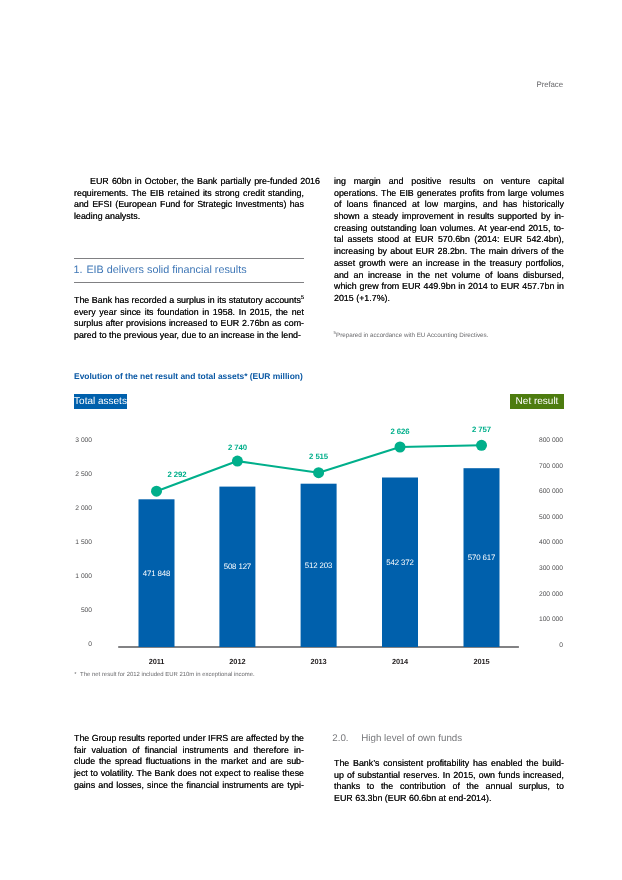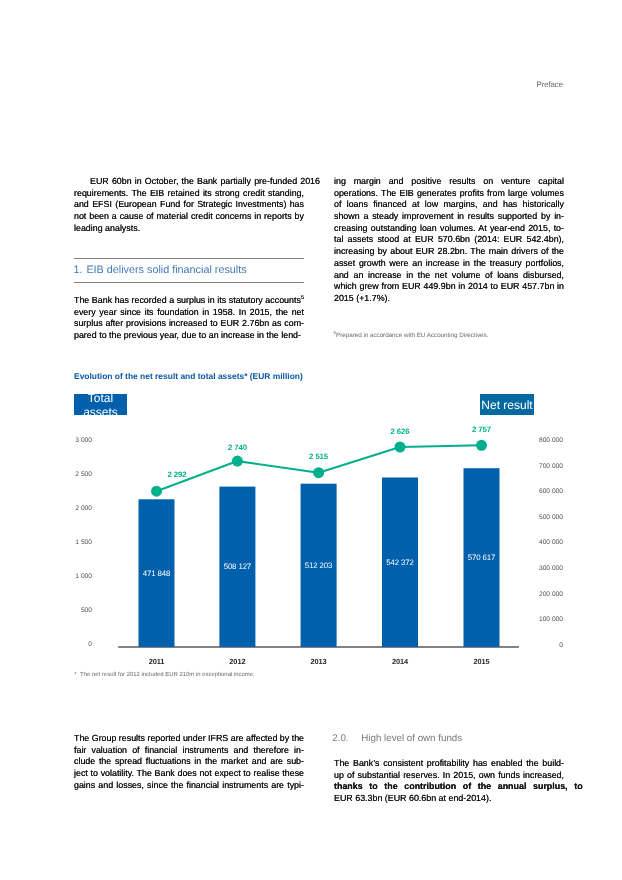--- a/index.html
+++ b/index.html
@@ -22,24 +22,24 @@
 
   .sec-head{position:absolute;left:73.5px;color:#3f77b6;font-size:10.8px;white-space:nowrap;}
   .sec-head .num{display:inline-block;width:12.9px;}
 
   .fn{position:absolute;font-size:6.3px;color:#6a6a6d;line-height:8px;letter-spacing:-.005em;}
   .fn sup{font-size:4.4px;vertical-align:super;line-height:0;}
 
   .chart-title{position:absolute;left:74px;top:370.5px;font-size:8.45px;font-weight:bold;
                color:#0a58a4;white-space:nowrap;}
 
-  .legend{position:absolute;height:21px;color:#fff;font-size:12px;display:flex;
-          align-items:center;justify-content:center;text-align:center;}
+  .legend{position:absolute;height:15px;color:#fff;font-size:10px;display:flex;
+          align-items:center;justify-content:center;}
   .legend.total{left:74px;top:394px;width:53px;background:#0060ac;}
-  .legend.net{left:480px;top:394px;width:54px;background:#0369a1;}
+  .legend.net{left:510px;top:394px;width:54px;background:#4d7c0f;}
 
   .chartsvg{position:absolute;left:0;top:0;}
   .ylab{position:absolute;font-size:6.7px;letter-spacing:-.02px;color:#4d4d4f;text-align:right;white-space:nowrap;}
   .xlab{position:absolute;font-size:7.4px;letter-spacing:-.08px;color:#231f20;text-align:center;font-weight:bold;
         white-space:nowrap;}
   .barval{position:absolute;color:#fff;font-size:7.9px;letter-spacing:-.15px;text-align:center;white-space:nowrap;}
   .ptlab{position:absolute;color:#00af8b;font-size:7.8px;letter-spacing:-.1px;text-align:center;font-weight:bold;
          white-space:nowrap;}
   .chart-fn{position:absolute;left:74.3px;top:671.5px;font-size:5.95px;color:#6a6a6d;
             white-space:nowrap;}
@@ -49,21 +49,20 @@
 <body>
 
 <div class="page">
 
   <div class="running-head">Preface</div>
 
   <div class="col left" style="top:176px;">
       <div class="ln" style="word-spacing: 0.689px; padding-left: 16px;">EUR 60bn in October, the Bank partially pre-funded 2016</div>
       <div class="ln" style="word-spacing: 0.815px;">requirements. The EIB retained its strong credit standing,</div>
       <div class="ln" style="word-spacing: 0.862px;">and EFSI (European Fund for Strategic Investments) has</div>
-      <div class="ln" style="word-spacing: 0.405px;">not been a cause of material credit concerns in reports by</div>
       <div class="ln">leading analysts.</div>
     </div>
 
   <div class="col right" style="top:176px;">
       <div class="ln" style="word-spacing: 5.371px;">ing margin and positive results on venture capital</div>
       <div class="ln" style="word-spacing: 0.743px;">operations. The EIB generates profits from large volumes</div>
       <div class="ln" style="word-spacing: 2.85px;">of loans financed at low margins, and has historically</div>
       <div class="ln" style="word-spacing: 1.309px;">shown a steady improvement in results supported by in-</div>
       <div class="ln" style="word-spacing: 0.788px;">creasing outstanding loan volumes. At year-end 2015, to-</div>
       <div class="ln" style="word-spacing: 1.738px;">tal assets stood at EUR 570.6bn (2014: EUR 542.4bn),</div>
@@ -156,16 +155,16 @@
       <div class="ln" style="word-spacing: 0.691px;">gains and losses, since the financial instruments are typi-</div>
     </div>
 
   <div class="sec-head" style="left:332.3px;top:732.5px;font-size:9.75px;color:#77787b;">
     <span class="num" style="width:29px;">2.0.</span><span>High level of own funds</span>
   </div>
 
   <div class="col right" style="top:758px;">
       <div class="ln" style="word-spacing: 1.234px;">The Bank’s consistent profitability has enabled the build-</div>
       <div class="ln" style="word-spacing: 0.689px;">up of substantial reserves. In 2015, own funds increased,</div>
-      <div class="ln" style="word-spacing: 4.203px; font-weight: bold;">thanks to the contribution of the annual surplus, to</div>
+      <div class="ln" style="word-spacing: 4.203px;">thanks to the contribution of the annual surplus, to</div>
       <div class="ln">EUR 63.3bn (EUR 60.6bn at end-2014).</div>
     </div>
 </div>
 
 </body></html>

